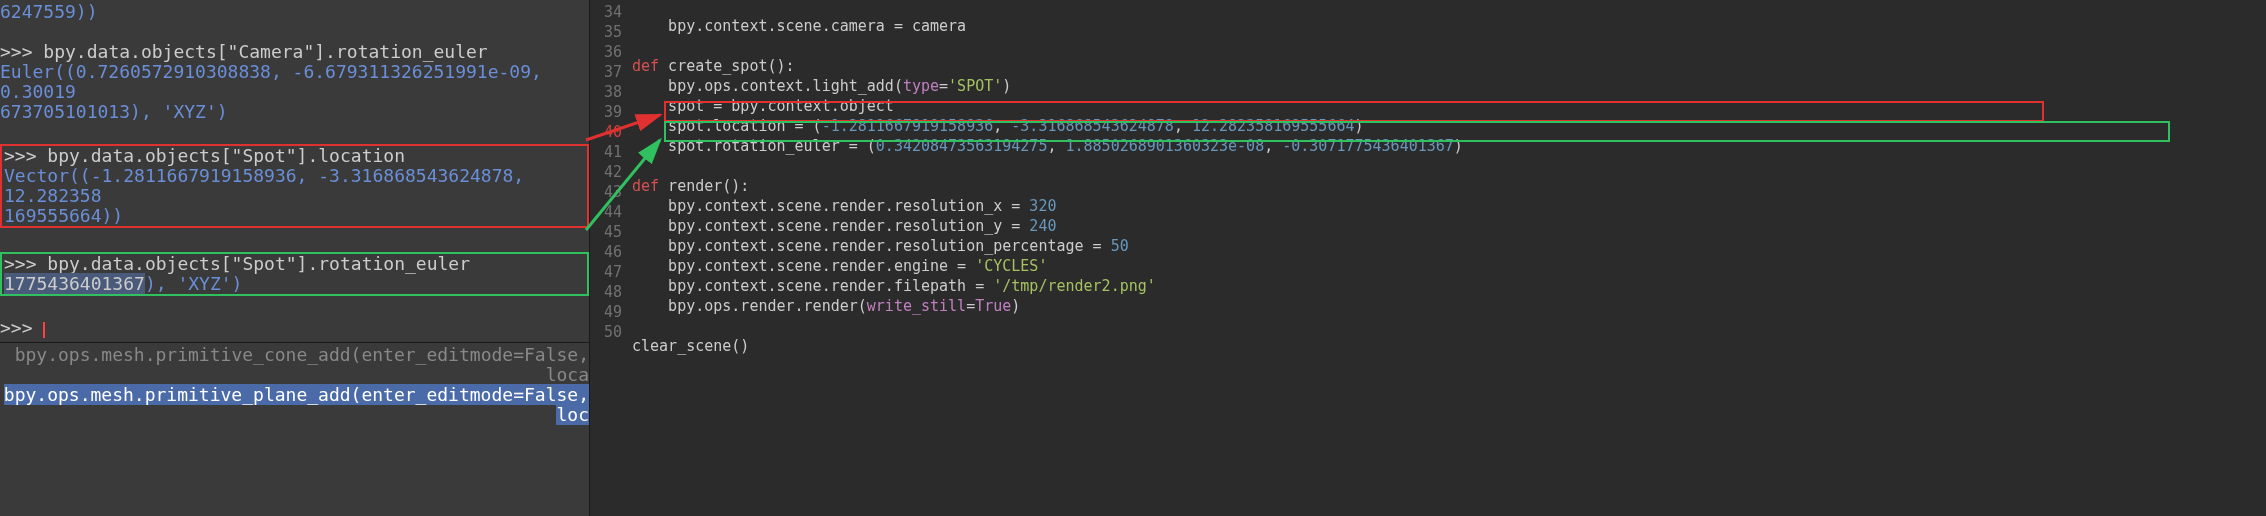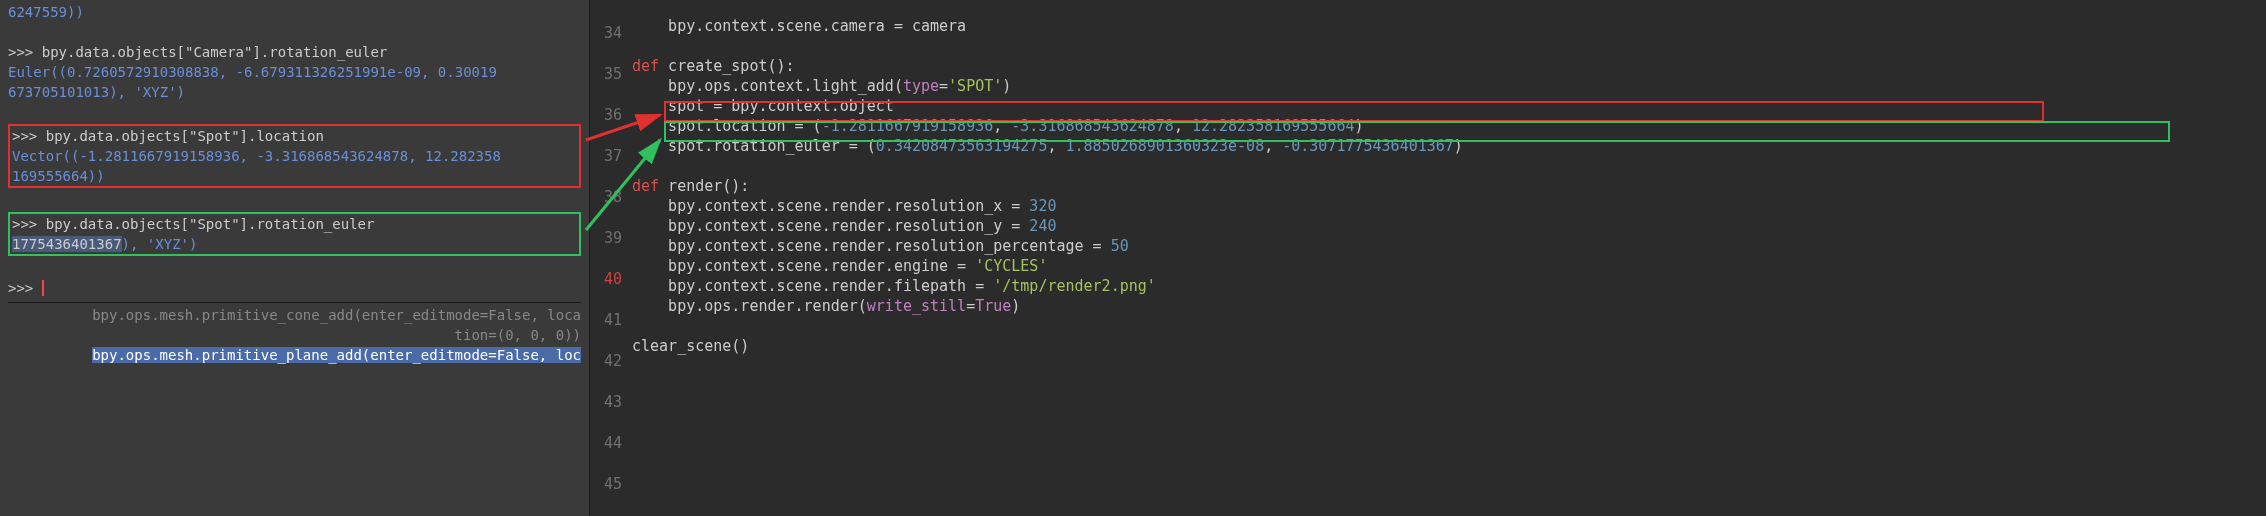--- a/index.html
+++ b/index.html
@@ -19,22 +19,22 @@
     height: 100%;
   }
   .left-panel {
     width: 590px;
     background: #3a3a3a;
     border-right: 1px solid #1a1a1a;
     position: relative;
     overflow: hidden;
   }
   .console {
-    padding: 2px 8px;
-    font-size: 14px;
+    padding: 2px 0;
+    font-size: 18px;
     line-height: 20px;
     color: #cccccc;
   }
   .console .prompt { color: #cccccc; }
   .console .blue { color: #6a8fd8; }
   .console .red-box {
     border: 2px solid #e03030;
     padding: 0px 2px;
     margin: 2px 0;
   }
@@ -69,21 +69,21 @@
   .gutter {
     width: 42px;
     background: #2b2b2b;
     color: #717171;
     text-align: right;
     padding-right: 10px;
     font-size: 15px;
     line-height: 20px;
     padding-top: 2px;
   }
-  .gutter .ln { height: 20px; margin-top: 21px; }
+  .gutter .ln { height: 20px; }
   .gutter .red-ln { color: #d04040; }
   .code {
     flex: 1;
     padding-top: 16px;
     font-size: 15px;
     line-height: 20px;
     position: relative;
   }
   .code .line { height: 20px; white-space: pre; }
   .kw { color: #d85050; }
@@ -145,21 +145,20 @@
         <div><span class="blue sel">1775436401367</span><span class="blue">), 'XYZ')</span></div>
       </div>
 
       <div>&nbsp;</div>
       <div>
         <span class="prompt">&gt;&gt;&gt; </span><span class="cursor"></span>
       </div>
 
       <div class="console-history" style="margin-top:4px; border-top:1px solid #1a1a1a; padding-top:2px;">
         <div><span>bpy.ops.mesh.primitive_cone_add(enter_editmode=False, loca</span></div>
-        <div><span>tion=(0, 0, 0))</span></div>
         <div><span class="active-line">bpy.ops.mesh.primitive_plane_add(enter_editmode=False, loc</span></div>
       </div>
     </div>
   </div>
 
   <div class="right-panel">
     <div class="gutter" id="gutter">
         <div class="ln">34</div>
         <div class="ln">35</div>
         <div class="ln">36</div>

